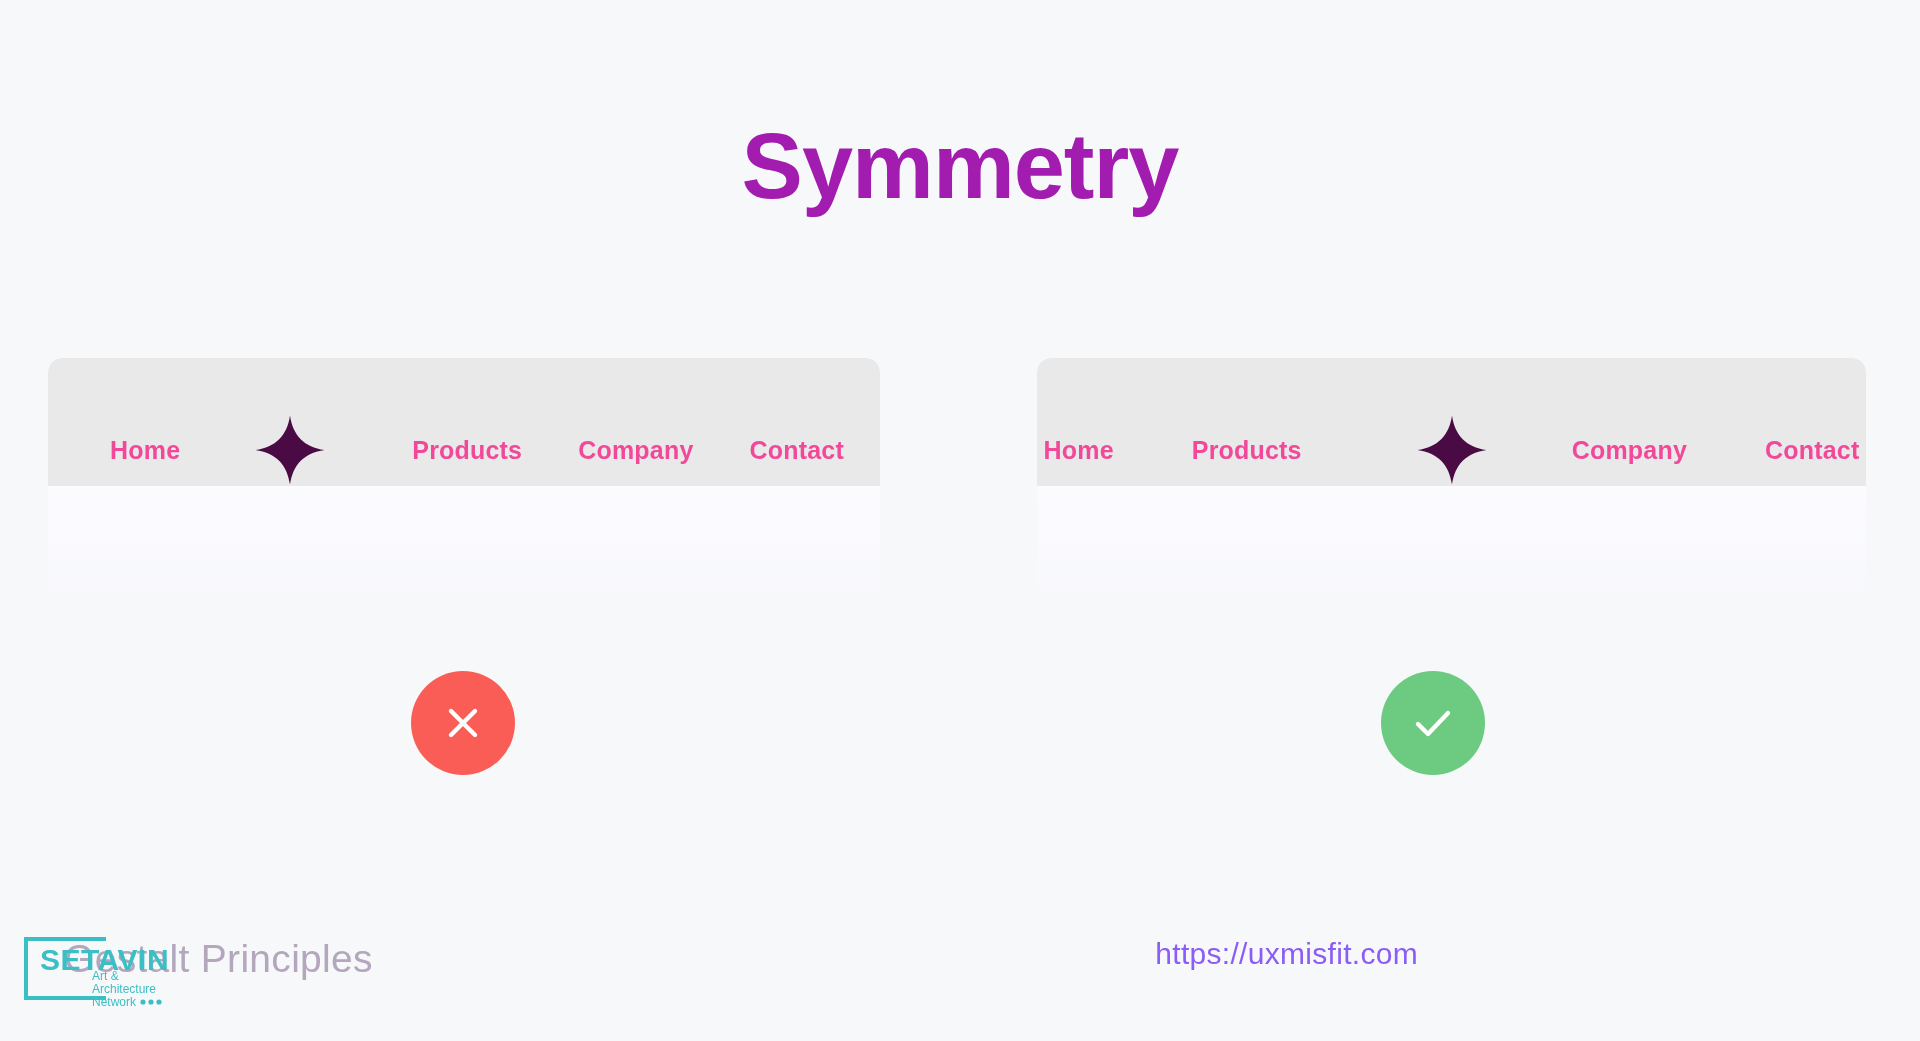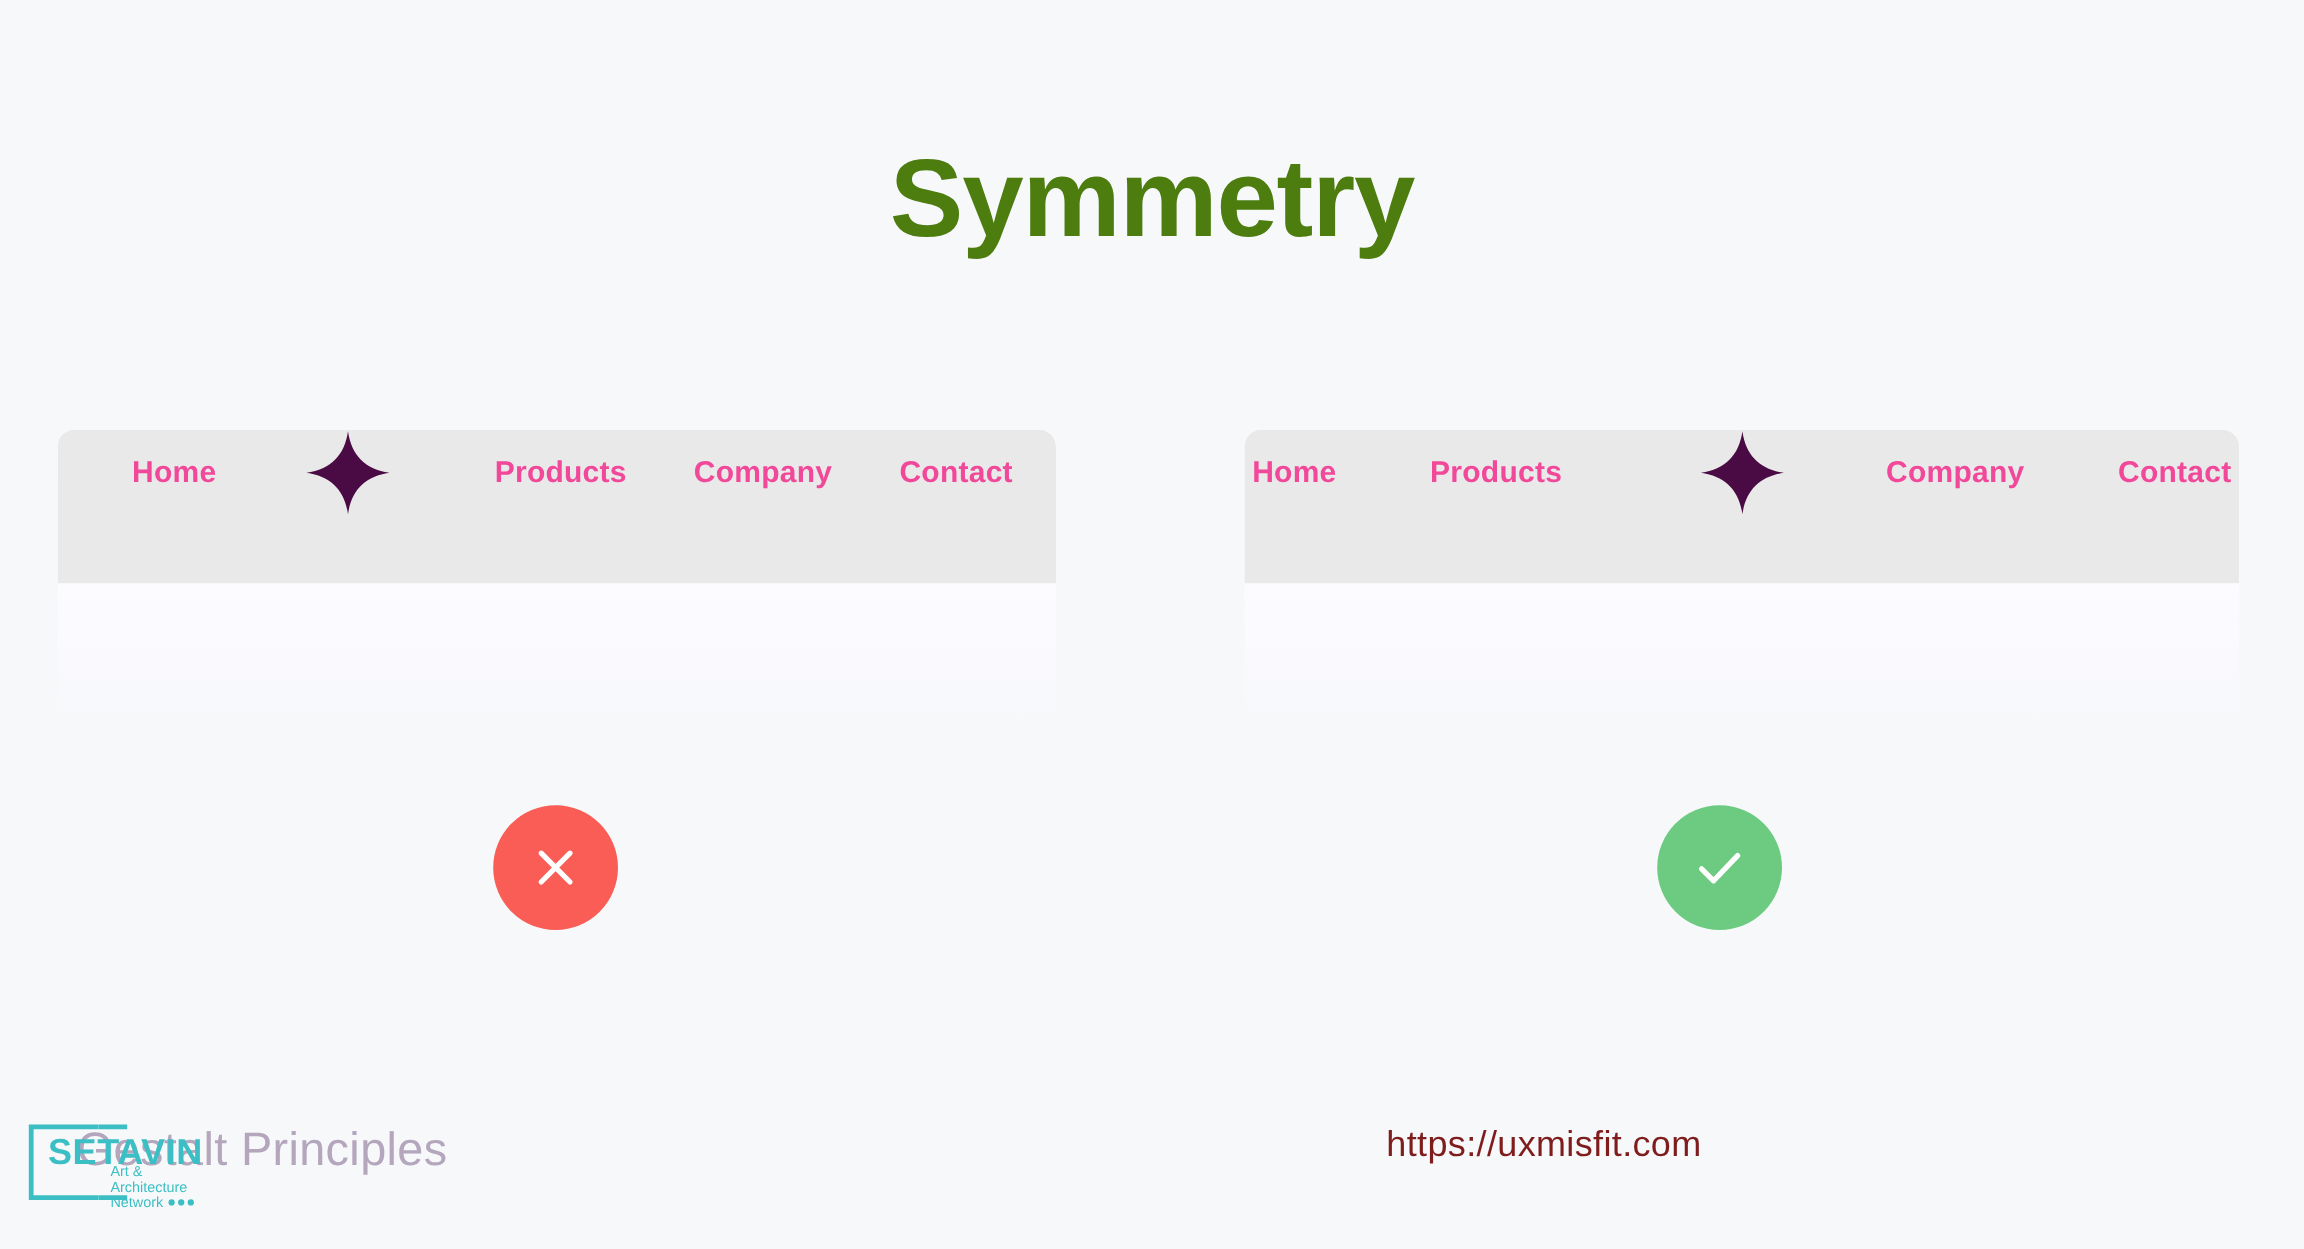--- a/index.html
+++ b/index.html
@@ -20,21 +20,21 @@
   
   .page-title {
     position: absolute;
     top: 118px;
     left: 0;
     width: 1920px;
     text-align: center;
     font-size: 92px;
     font-weight: 700;
     letter-spacing: -1px;
-    color: #4d7c0f;
+    color: #a21caf;
     line-height: 1.05;
     user-select: none;
   }
 
   
   .examples {
     position: absolute;
     top: 358px;
     left: 0;
     width: 1920px;
@@ -63,21 +63,21 @@
         #fafaff 70%,
         rgba(247,248,250,0) 100%);
   }
 
   .navbar {
     position: relative;
     height: 128px;
     background: #e9e9e9;
     border-radius: 14px 14px 0 0;
     display: flex;
-    align-items: flex-start;
+    align-items: flex-end;
   }
 
   .nav-inner {
     display: flex;
     align-items: center;
     width: 100%;
   }
 
   
   .nav-inner.asymmetric {
@@ -145,21 +145,21 @@
     letter-spacing: 0.3px;
     user-select: none;
   }
 
   .footer-url {
     position: absolute;
     right: 502px;
     top: 937px;
     font-size: 30px;
     font-weight: 400;
-    color: #7f1d1d;
+    color: #8b5cf6;
     letter-spacing: 0.3px;
     white-space: nowrap;
     user-select: none;
   }
 
   
   .watermark {
     position: absolute;
     left: 20px;
     top: 936px;

